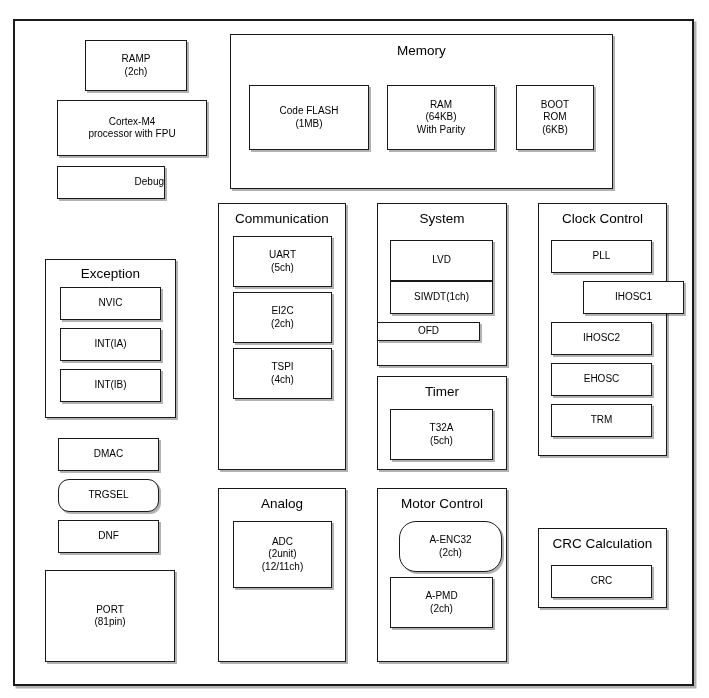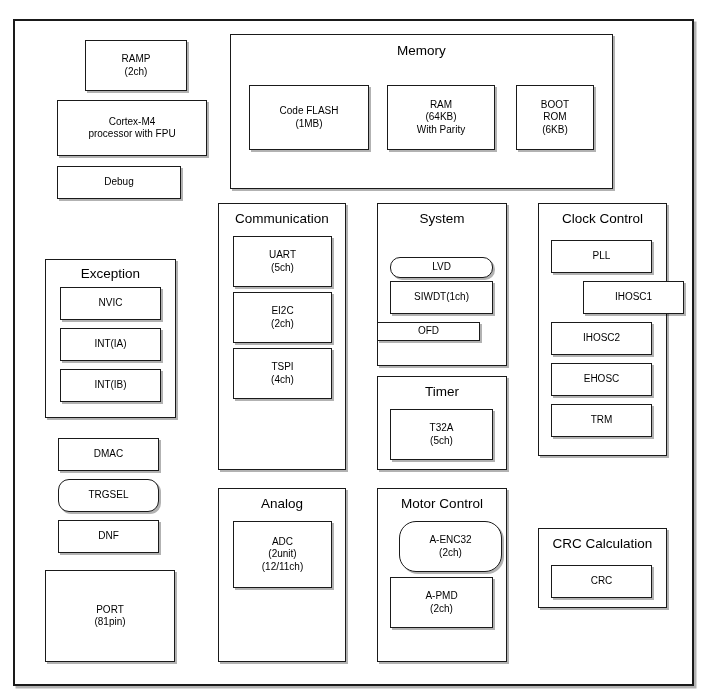--- a/index.html
+++ b/index.html
@@ -70,21 +70,21 @@
   <div class="box leaf t-md" style="left:85px; top:40px; width:102px; height:51px;">
     <span class="ln">RAMP</span>
     <span class="ln">(2ch)</span>
   </div>
 
   <div class="box leaf t-md" style="left:57px; top:100px; width:150px; height:56px;">
     <span class="ln">Cortex-M4</span>
     <span class="ln">processor with FPU</span>
   </div>
 
-  <div class="box leaf t-md" style="left:57px; top:166px; width:124px; height:33px;">
+  <div class="box leaf t-md" style="left:57px; top:166px; width:108px; height:33px;align-items:flex-end;">
     <span class="ln">Debug</span>
   </div>
 
   <div class="box group" style="left:45px; top:259px; width:131px; height:159px;">
     <div class="group-title" style="top:6px;">Exception</div>
   </div>
   <div class="box leaf t-md" style="left:60px; top:287px; width:101px; height:33px;">
     <span class="ln">NVIC</span>
   </div>
   <div class="box leaf t-md" style="left:60px; top:369px; width:101px; height:33px;">
@@ -139,21 +139,21 @@
     <span class="ln">(2ch)</span>
   </div>
   <div class="box leaf t-md" style="left:233px; top:348px; width:99px; height:51px;">
     <span class="ln">TSPI</span>
     <span class="ln">(4ch)</span>
   </div>
 
   <div class="box group" style="left:377px; top:203px; width:130px; height:163px;">
     <div class="group-title" style="top:7px;">System</div>
   </div>
-  <div class="box leaf t-md" style="left:390px; top:257px; width:103px; height:21px;border-radius:10px;">
+  <div class="box leaf t-md" style="left:390px; top:240px; width:103px; height:41px;">
     <span class="ln">LVD</span>
   </div>
   <div class="box leaf t-md" style="left:390px; top:281px; width:103px; height:33px;">
     <span class="ln">SIWDT(1ch)</span>
   </div>
   <div class="box leaf t-md" style="left:377px; top:322px; width:103px; height:19px;">
     <span class="ln">OFD</span>
   </div>
 
   <div class="box group" style="left:377px; top:376px; width:130px; height:94px;">

